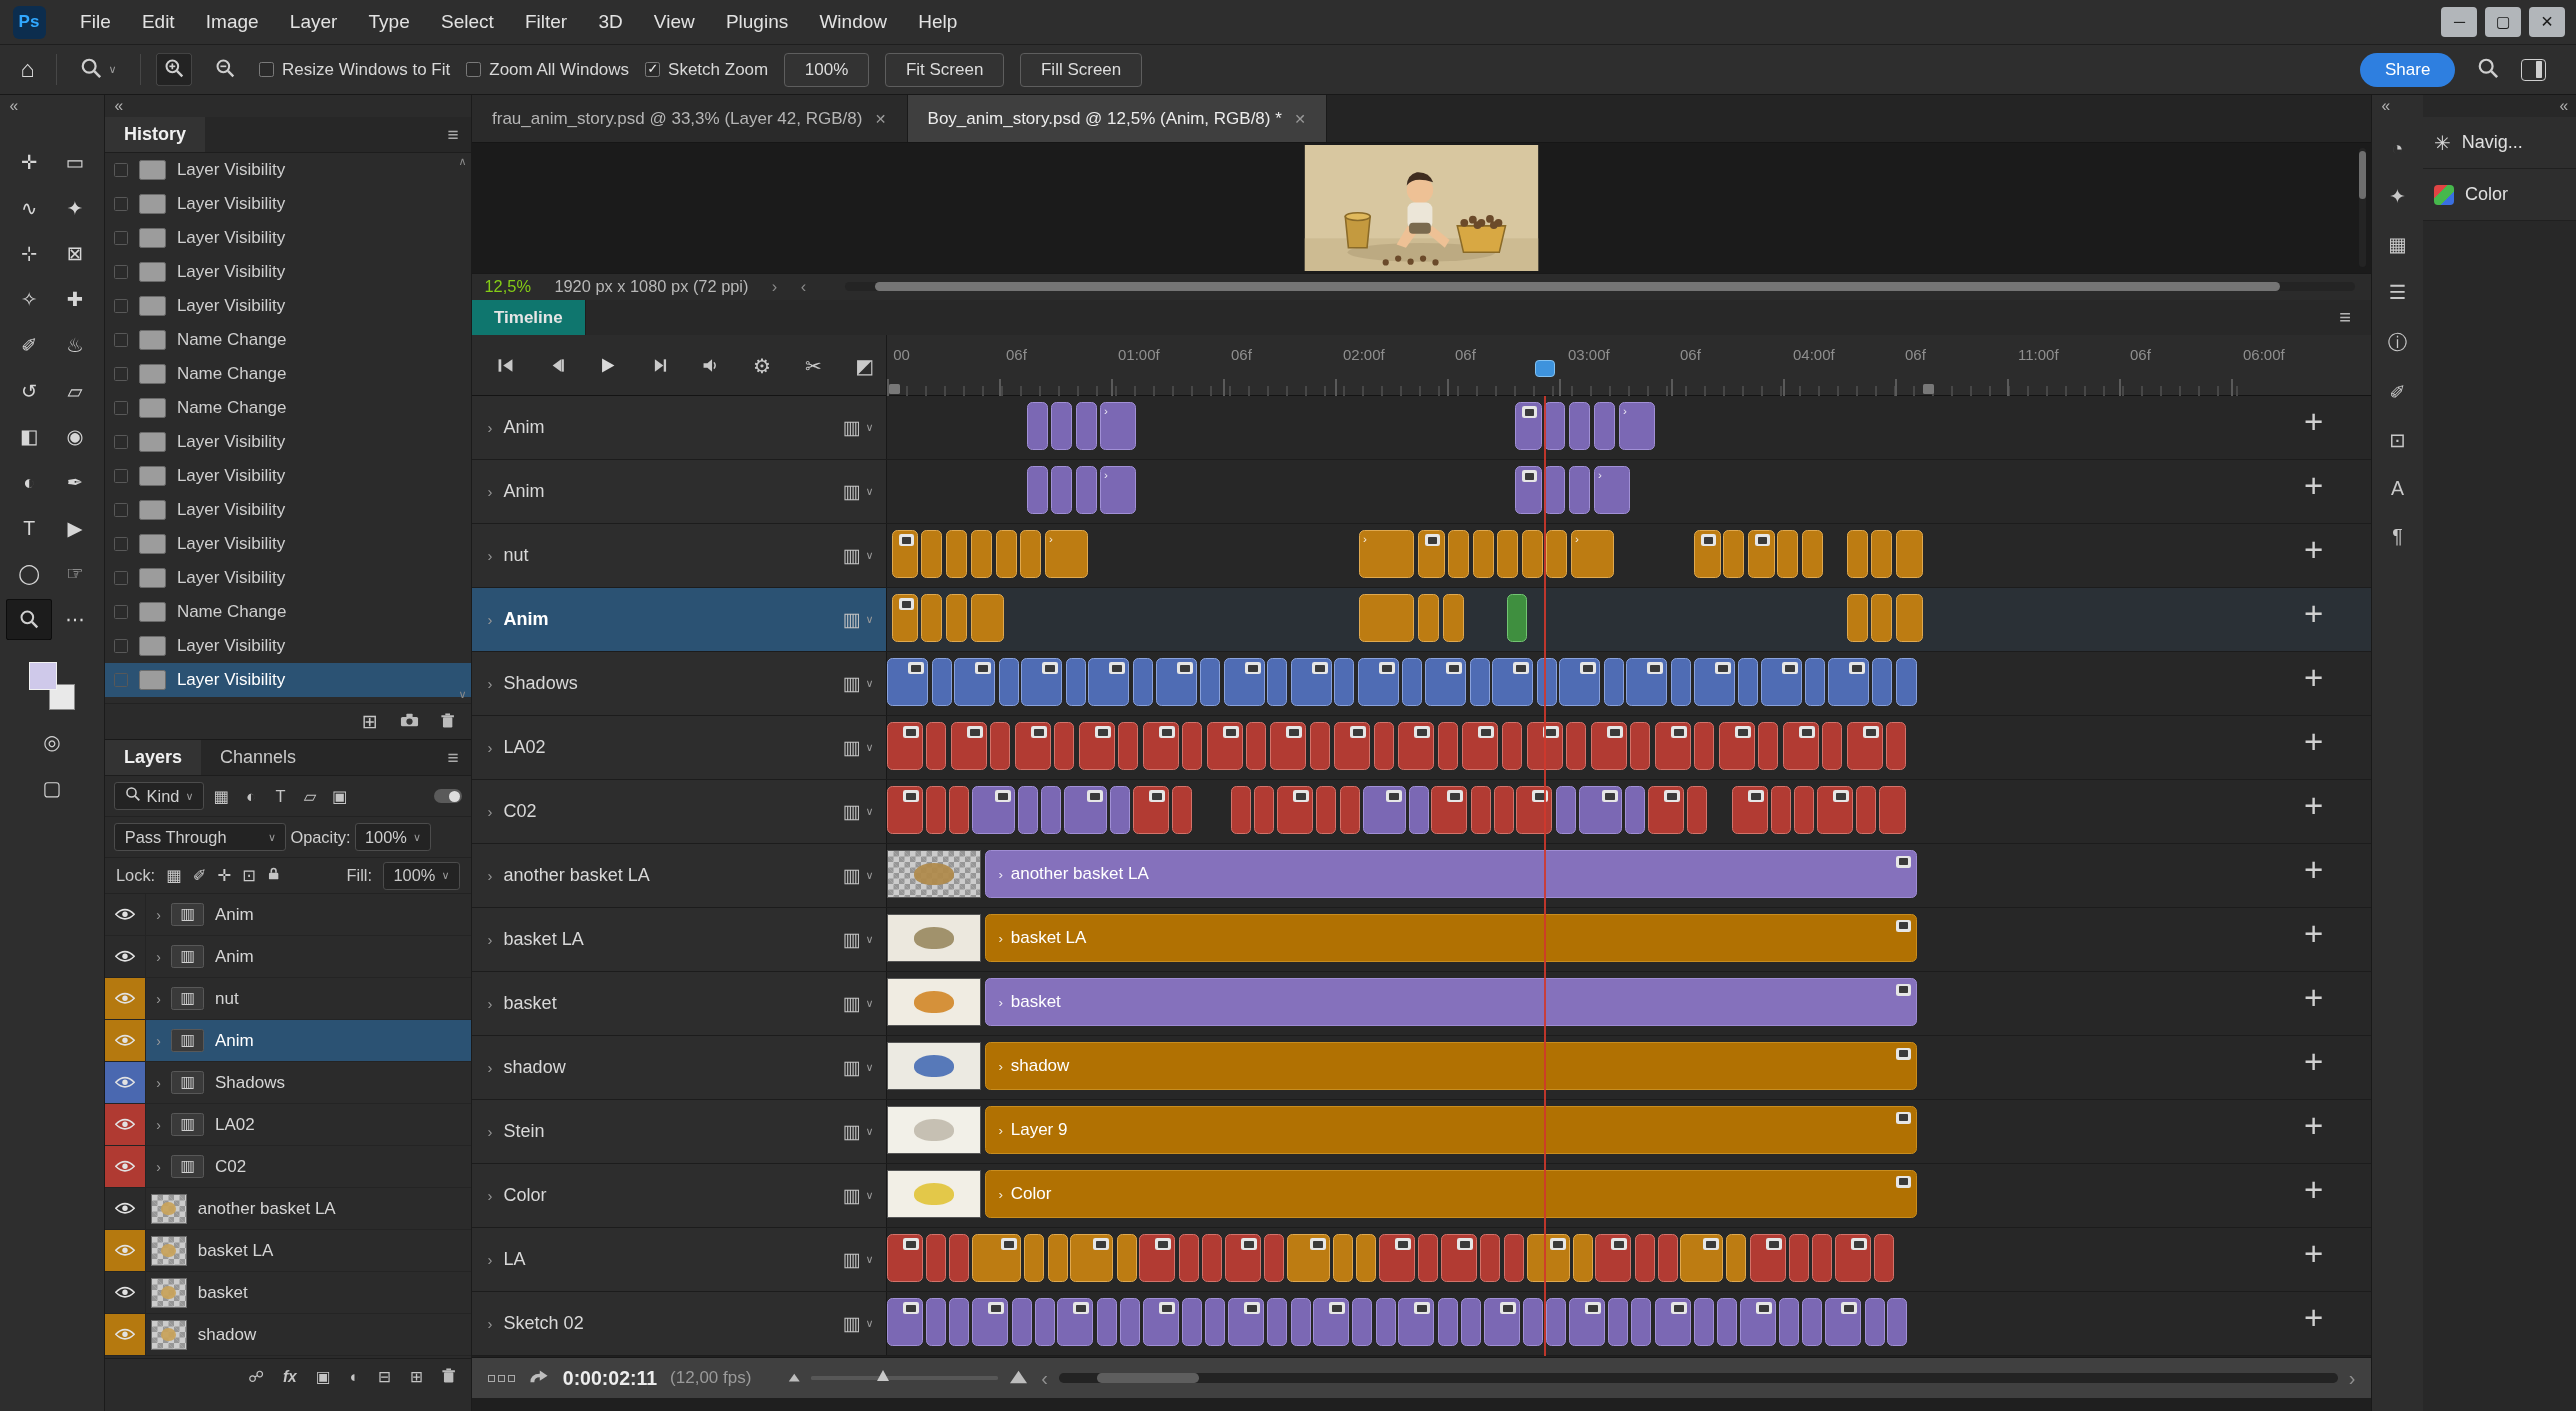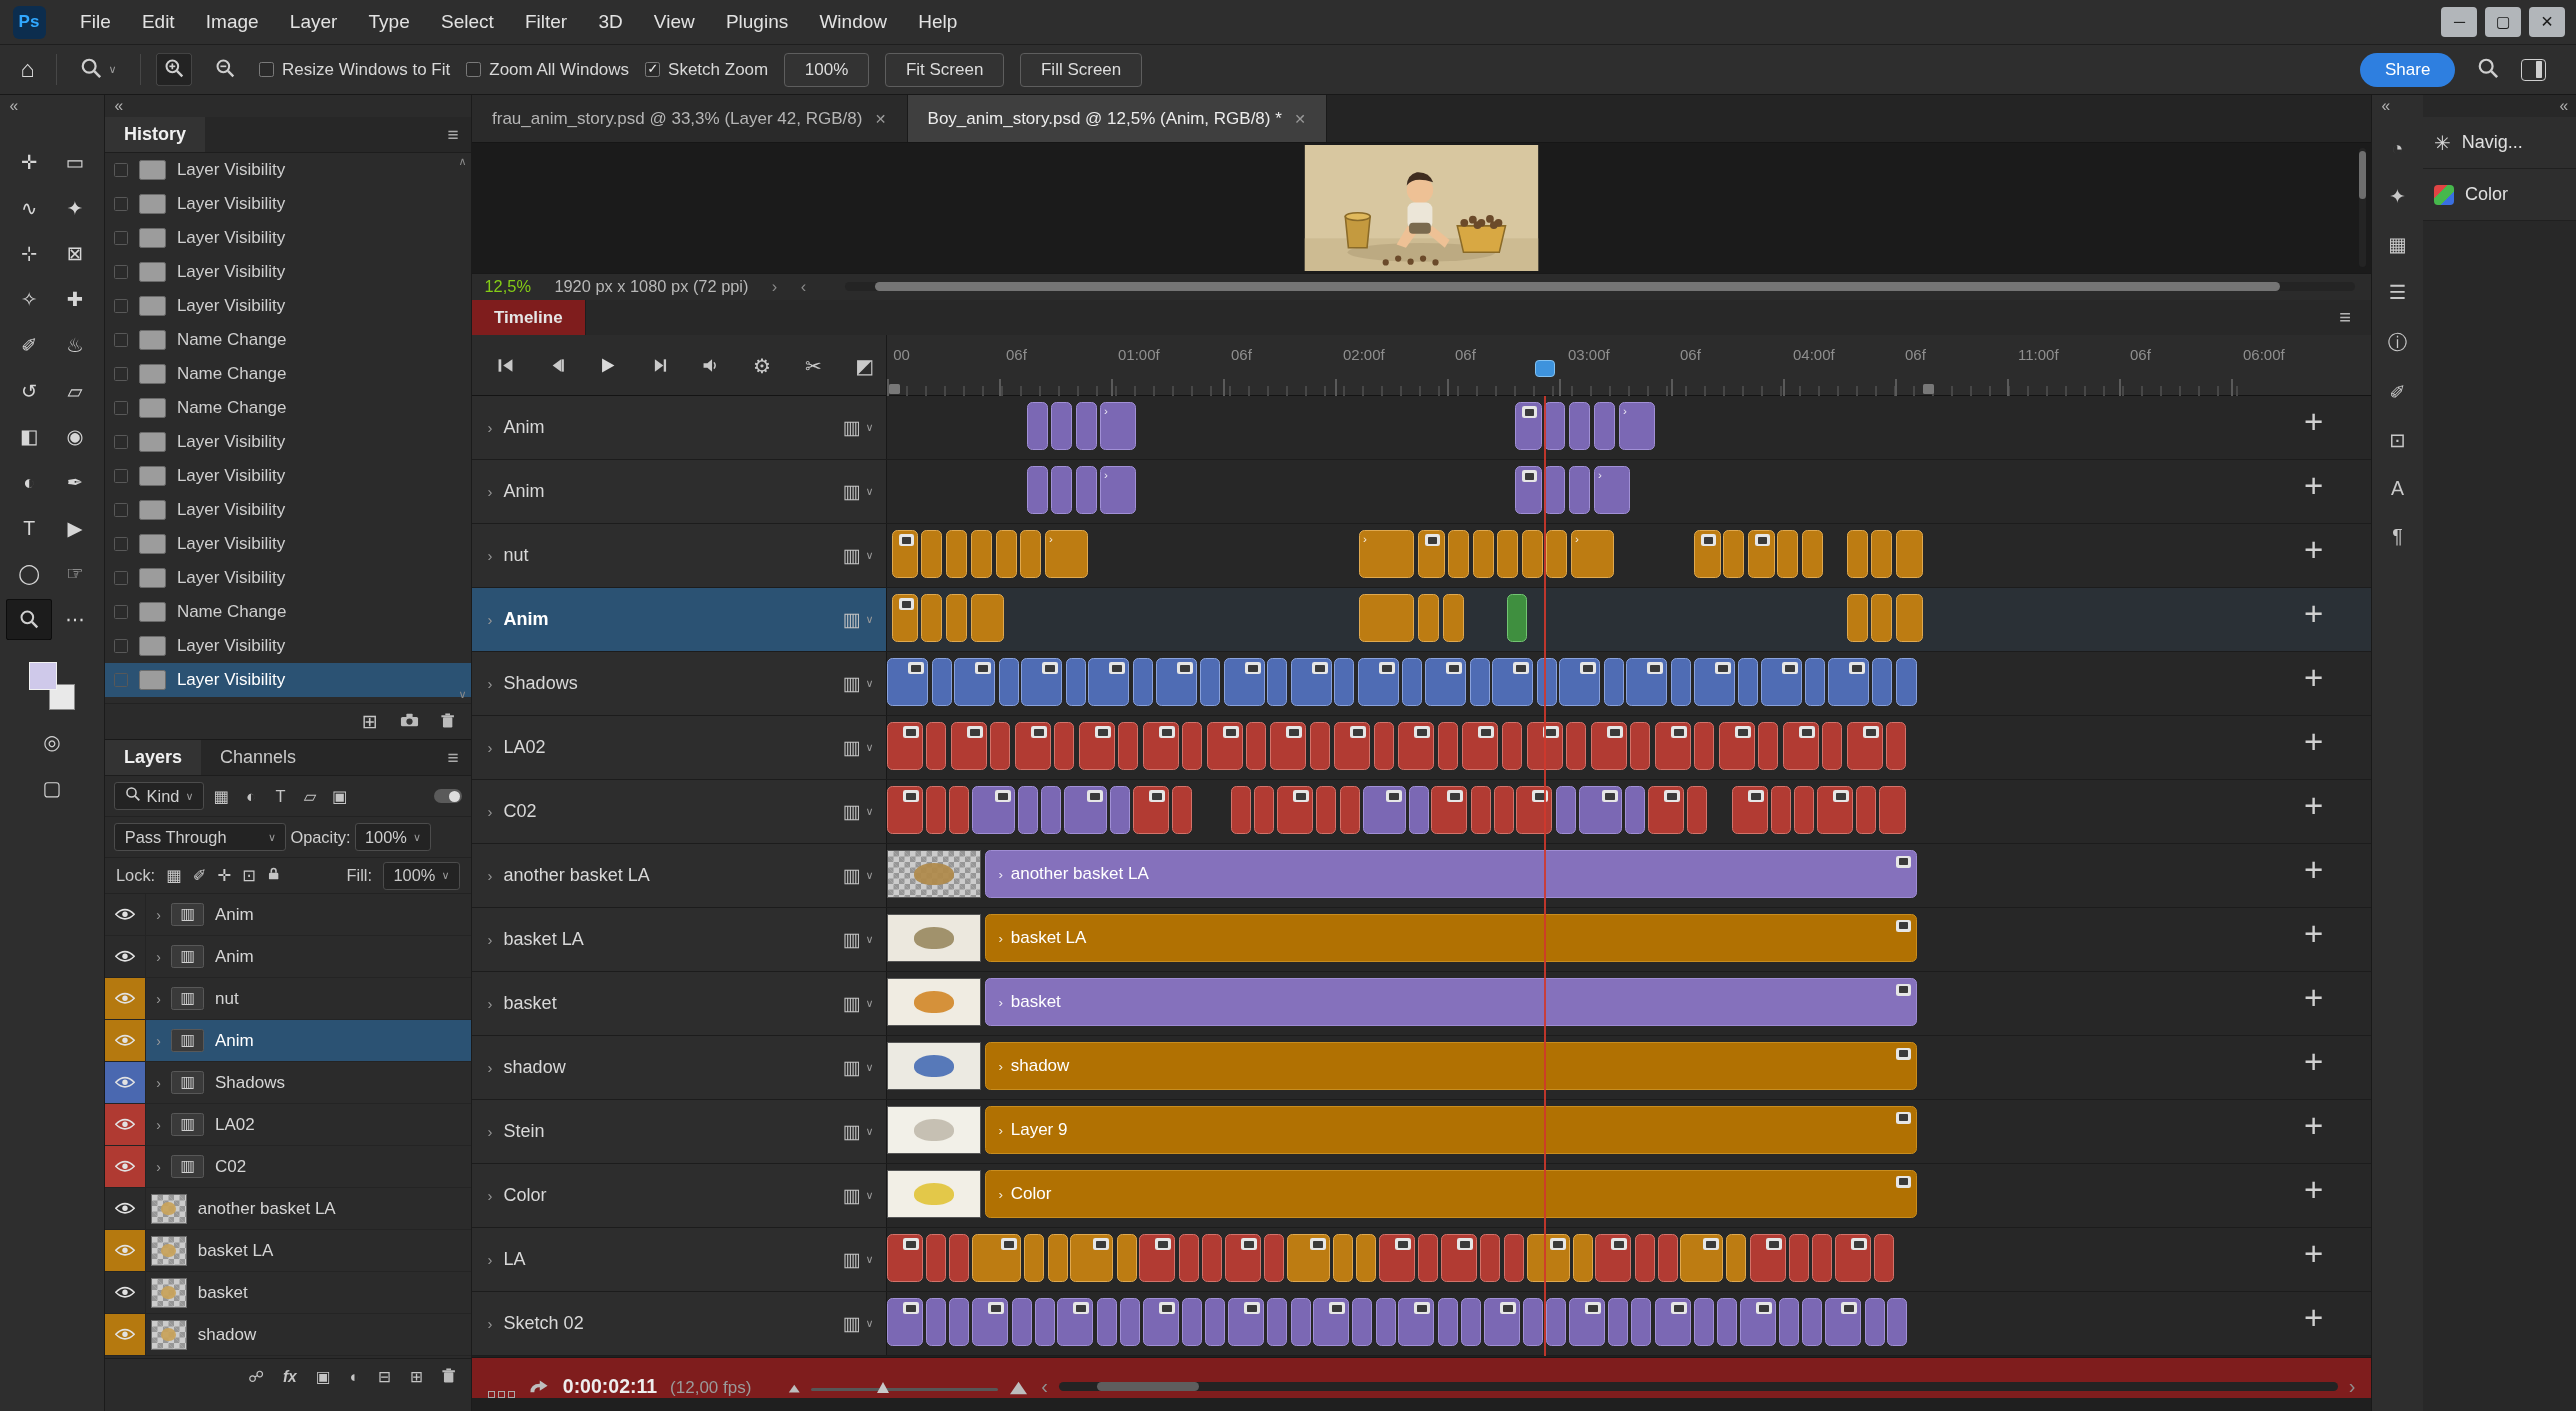--- a/index.html
+++ b/index.html
@@ -79,21 +79,21 @@
 .dtab.active{background:#3f3f3f;color:#ececec}
 .dtab .x{color:#9a9a9a;font-size:14px}
 #canvas{position:absolute;left:0;top:48px;width:100%;height:130px;background:#1b1b1b}
 #artwork{position:absolute;left:832px;top:1.6px}
 .vscroll{position:absolute;right:4.7px;top:4.7px;width:7.8px;height:119px;background:#242424;border-radius:3.9px}
 .vthumb{width:7.8px;height:48px;background:#6e6e6e;border-radius:3.9px;margin-top:3.1px}
 #statusrow{position:absolute;left:0;top:178px;width:100%;height:26.5px;background:#2b2b2b;border-top:0.8px solid #191919;display:flex;align-items:center;padding-left:12.5px;gap:23.4px;font-size:16.4px}
 .hscroll{flex:1;height:9.4px;background:#242424;border-radius:4.7px;margin:0 15.6px;position:relative}
 .hthumb{position:absolute;left:2%;width:93%;height:100%;background:#757575;border-radius:4.7px}
 #tltab{position:absolute;left:0;top:205px;width:100%;height:36px;background:#282828;border-bottom:0.8px solid #161616;display:flex;align-items:center}
-.tl-tab{height:100%;display:flex;align-items:center;padding:0 22px;background:#7f1d1d;color:#e5e5e5;font-size:17px;font-weight:bold;border-right:0.8px solid #1e1e1e}
+.tl-tab{height:100%;display:flex;align-items:center;padding:0 22px;background:#0f766e;color:#e5e5e5;font-size:17px;font-weight:bold;border-right:0.8px solid #1e1e1e}
 .tl-menu{margin-left:auto;margin-right:20px;color:#b5b5b5;font-size:20px}
 #transport{position:absolute;left:0;top:240px;width:100%;height:61px;background:#2c2c2c;border-bottom:0.8px solid #141414}
 .controls{position:absolute;left:19px;top:0;height:61px;display:flex;align-items:center;gap:23.4px}
 .ctl{display:flex;align-items:center;justify-content:center;width:28px;height:34px;border-radius:3.1px}
 .ctl.uni{font-size:20px;color:#c9c9c9}
 #ruler{position:absolute;left:414px;top:0;width:1485px;height:61px;border-left:0.8px solid #191919}
 .rlabel{position:absolute;top:11px;font-size:15px;color:#8f8f8f}
 .ticks-minor{position:absolute;left:0;bottom:0;width:1359px;height:10px;background:repeating-linear-gradient(90deg,#474747 0 1.6px,transparent 1.6px 19px)}
 .ticks-major{position:absolute;left:0;bottom:0;width:1359px;height:17px;background:repeating-linear-gradient(90deg,#5a5a5a 0 1.6px,transparent 1.6px 112px)}
 .wa-marker{position:absolute;bottom:2.3px;width:11px;height:10px;background:#787878;border-radius:1.6px}
@@ -112,21 +112,21 @@
 .trow.selected .tcontent{background:#2a3036}
 .clip{position:absolute;top:6.2px;height:48px;border-radius:5.5px;border:1.6px solid}
 .chv{position:absolute;top:0.8px;left:3.1px;font-size:11.7px;color:rgba(255,255,255,.85)}
 .badge{position:absolute;top:3.1px;right:3.1px;width:15.6px;height:11.7px;background:#e6e6e6;border-radius:2.3px}
 .badge:after{content:"";position:absolute;left:3.1px;right:3.1px;top:2.3px;bottom:2.3px;background:#3a3a3a;border-radius:0.8px}
 .bar-clip{position:absolute;top:6.2px;height:48px;border-radius:5.5px;border:1.6px solid;display:flex;align-items:center;padding-left:12.5px;gap:7.8px;font-size:17px;color:#fff}
 .bar-clip .badge{top:4.7px;right:4.7px}
 .thumb{position:absolute;left:0;top:6.2px;width:94px;height:48px;border:0.8px solid #555}
 .plus{position:absolute;left:1417px;top:9.4px;font-size:33px;font-weight:300;color:#d0d0d0;line-height:1}
 #phline{position:absolute;top:0;width:1.6px;height:100%;background:#cf382c;opacity:.9;z-index:5}
-#bottombar{position:absolute;left:0;top:1262px;width:100%;height:41px;background:#7f1d1d;border-top:1.6px solid #181818;display:flex;align-items:flex-end;padding:0 15.6px;gap:13px}
+#bottombar{position:absolute;left:0;top:1262px;width:100%;height:41px;background:#404040;border-top:1.6px solid #181818;display:flex;align-items:center;padding:0 15.6px;gap:13px}
 .sq3{display:flex;gap:3.1px}
 .sq3 i{width:7px;height:7px;border:0.8px solid #aaa;display:block}
 .tc{font-size:19.5px;font-weight:bold;color:#ededed}
 .fps{font-size:17px;color:#9a9a9a}
 .zgroup{display:flex;align-items:center;gap:11px;margin-left:23.4px}
 .ztrack{width:187px;height:3.1px;background:#575757;border-radius:1.6px;position:relative}
 .zthumb{position:absolute;left:35%;top:-6.2px;width:0;height:0;border-left:6.2px solid transparent;border-right:6.2px solid transparent;border-bottom:11px solid #c8c8c8}
 .hsc{flex:1;display:flex;align-items:center;gap:11px;font-size:20px;color:#909090}
 .hsc .tr{flex:1;height:9.4px;background:#232323;border-radius:4.7px;position:relative}
 .hsc .th{position:absolute;left:3%;width:102px;height:9.4px;background:#5e5e5e;border-radius:4.7px}

